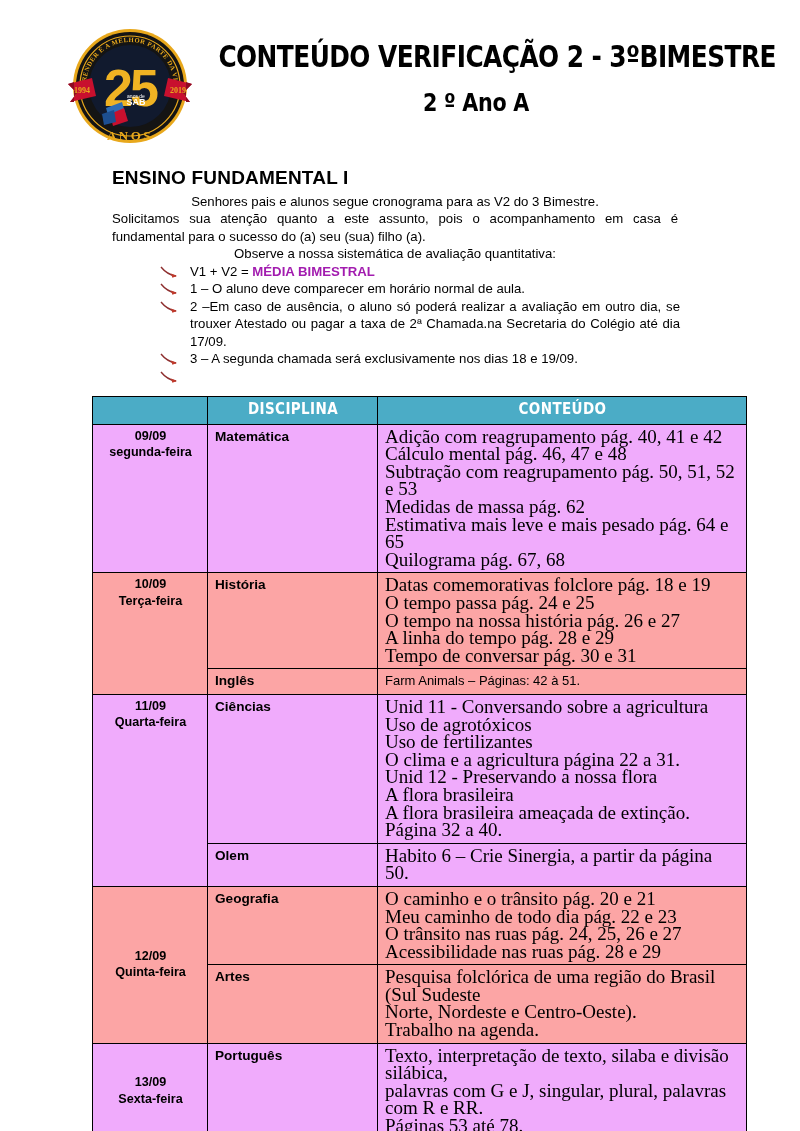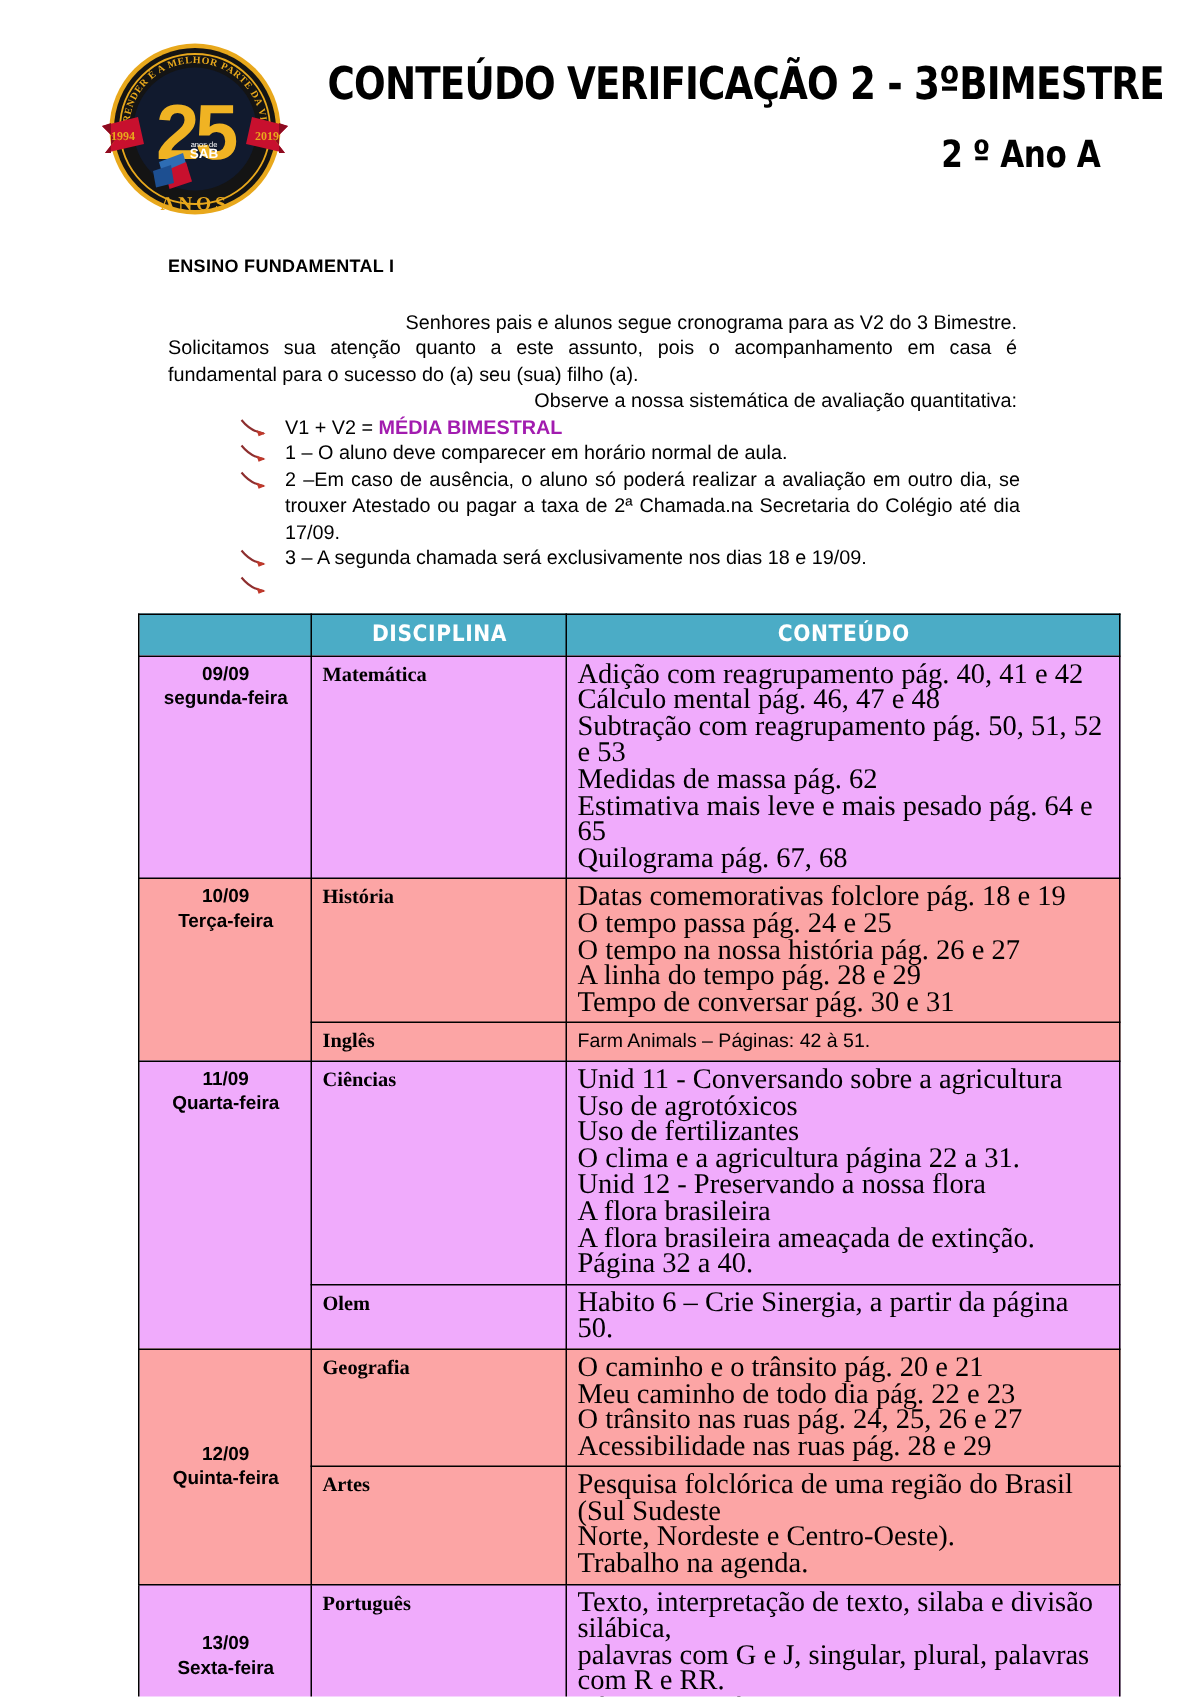--- a/index.html
+++ b/index.html
@@ -30,21 +30,21 @@
     width: 128px;
     height: 128px;
   }
   .logo-svg { display: block; }
 
   .title-block {
     position: absolute;
     left: 196px;
     top: 40px;
     width: 560px;
-    text-align: right;
+    text-align: center;
   }
   .doc-title {
     font-family: "DejaVu Sans Condensed", "Liberation Sans Narrow", "Liberation Sans", sans-serif;
     font-weight: bold;
     font-size: 30px;
     letter-spacing: -0.6px;
     line-height: 1.12;
     transform: scaleX(0.92);
     transform-origin: center;
     white-space: nowrap;
@@ -63,30 +63,30 @@
 
   
   .intro {
     margin: 0 0 0 112px;
     width: 566px;
     font-size: 13.2px;
     line-height: 17.5px;
   }
   .level-line {
     font-weight: bold;
-    font-size: 12px;
+    font-size: 19px;
     letter-spacing: 0.2px;
-    margin-bottom: 19px;
+    margin-bottom: 6px;
   }
   .intro p {
     margin: 0;
     text-align: justify;
     text-justify: inter-word;
   }
-  .intro p.nojust { text-align: right; }
+  .intro p.nojust { text-align: center; }
 
   
   .bullets {
     margin: 0 0 0 160px;
     width: 520px;
     font-size: 13.2px;
     line-height: 17.6px;
   }
   .bullet-row {
     position: relative;
@@ -149,21 +149,20 @@
   }
   td.date-cell.mid {
     vertical-align: middle;
     padding-top: 3px;
   }
   td.disc-cell {
     font-weight: bold;
     font-size: 13.6px;
     line-height: 17px;
     padding-top: 5px;
-    font-family: Liberation Serif, serif;
   }
   td.cont-cell {
     font-family: "Liberation Serif", "DejaVu Serif", serif;
     font-size: 19px;
     line-height: 17.6px;
     padding-top: 4px;
   }
   td.cont-cell.sans {
     font-family: "Liberation Sans", sans-serif;
     font-size: 13px;

